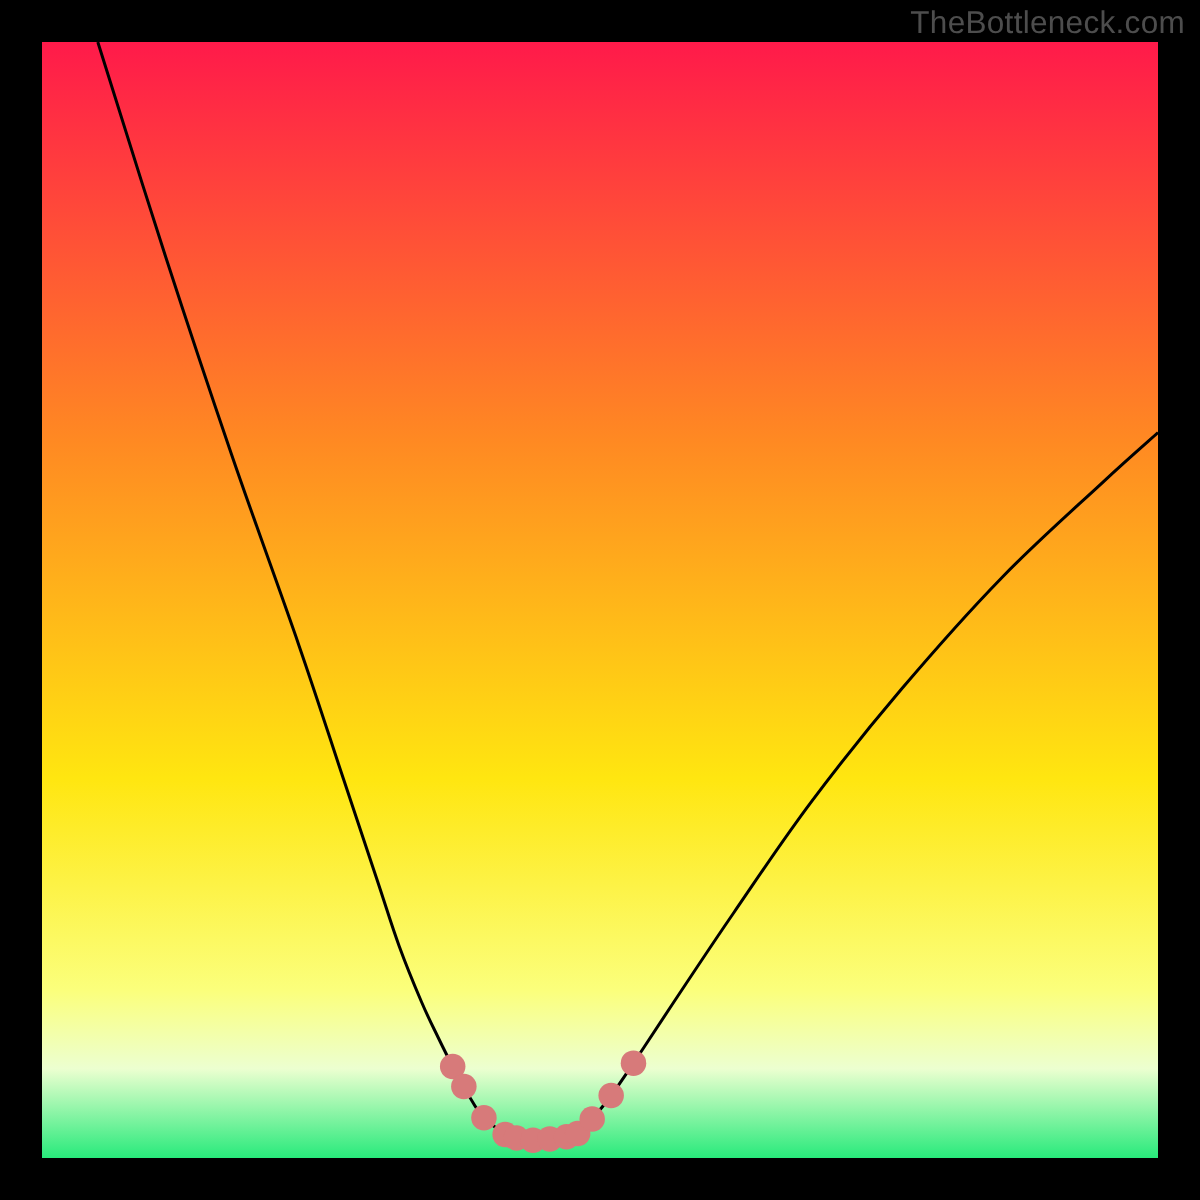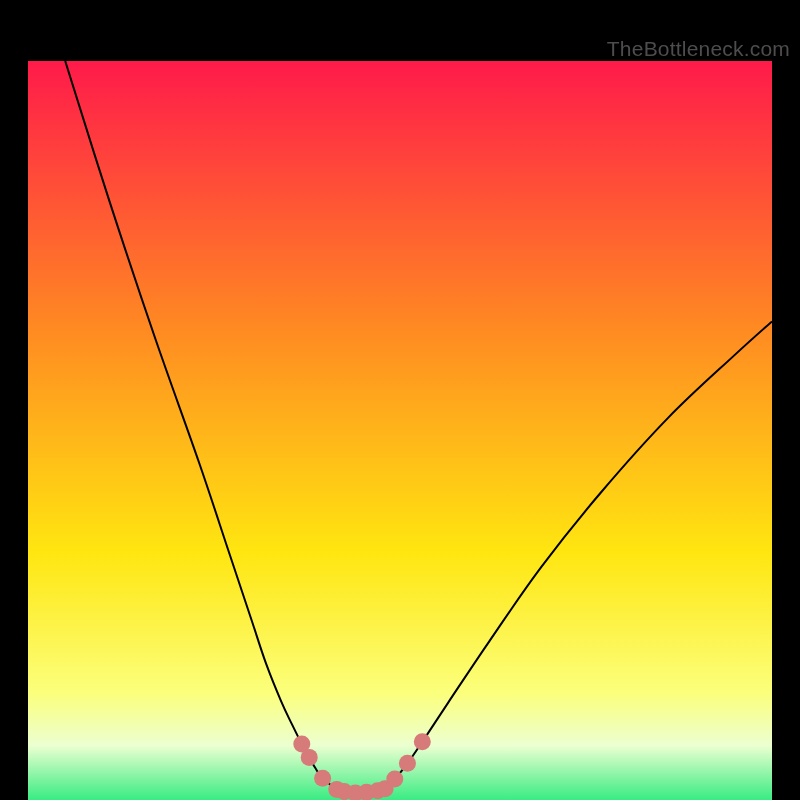--- a/index.html
+++ b/index.html
@@ -9,21 +9,20 @@
     height: 800px;
     overflow: hidden;
     font-family: Arial, Helvetica, sans-serif;
     background: #000;
   }
   .frame {
     width: 800px;
     height: 682px;
     background: #000;
     position: relative;
-    margin-top: 33px;
   }
   .plot {
     position: absolute;
     left: 28px;
     top: 28px;
     width: 744px;
     height: 744px;
   }
   .plot svg {
     display: block;

